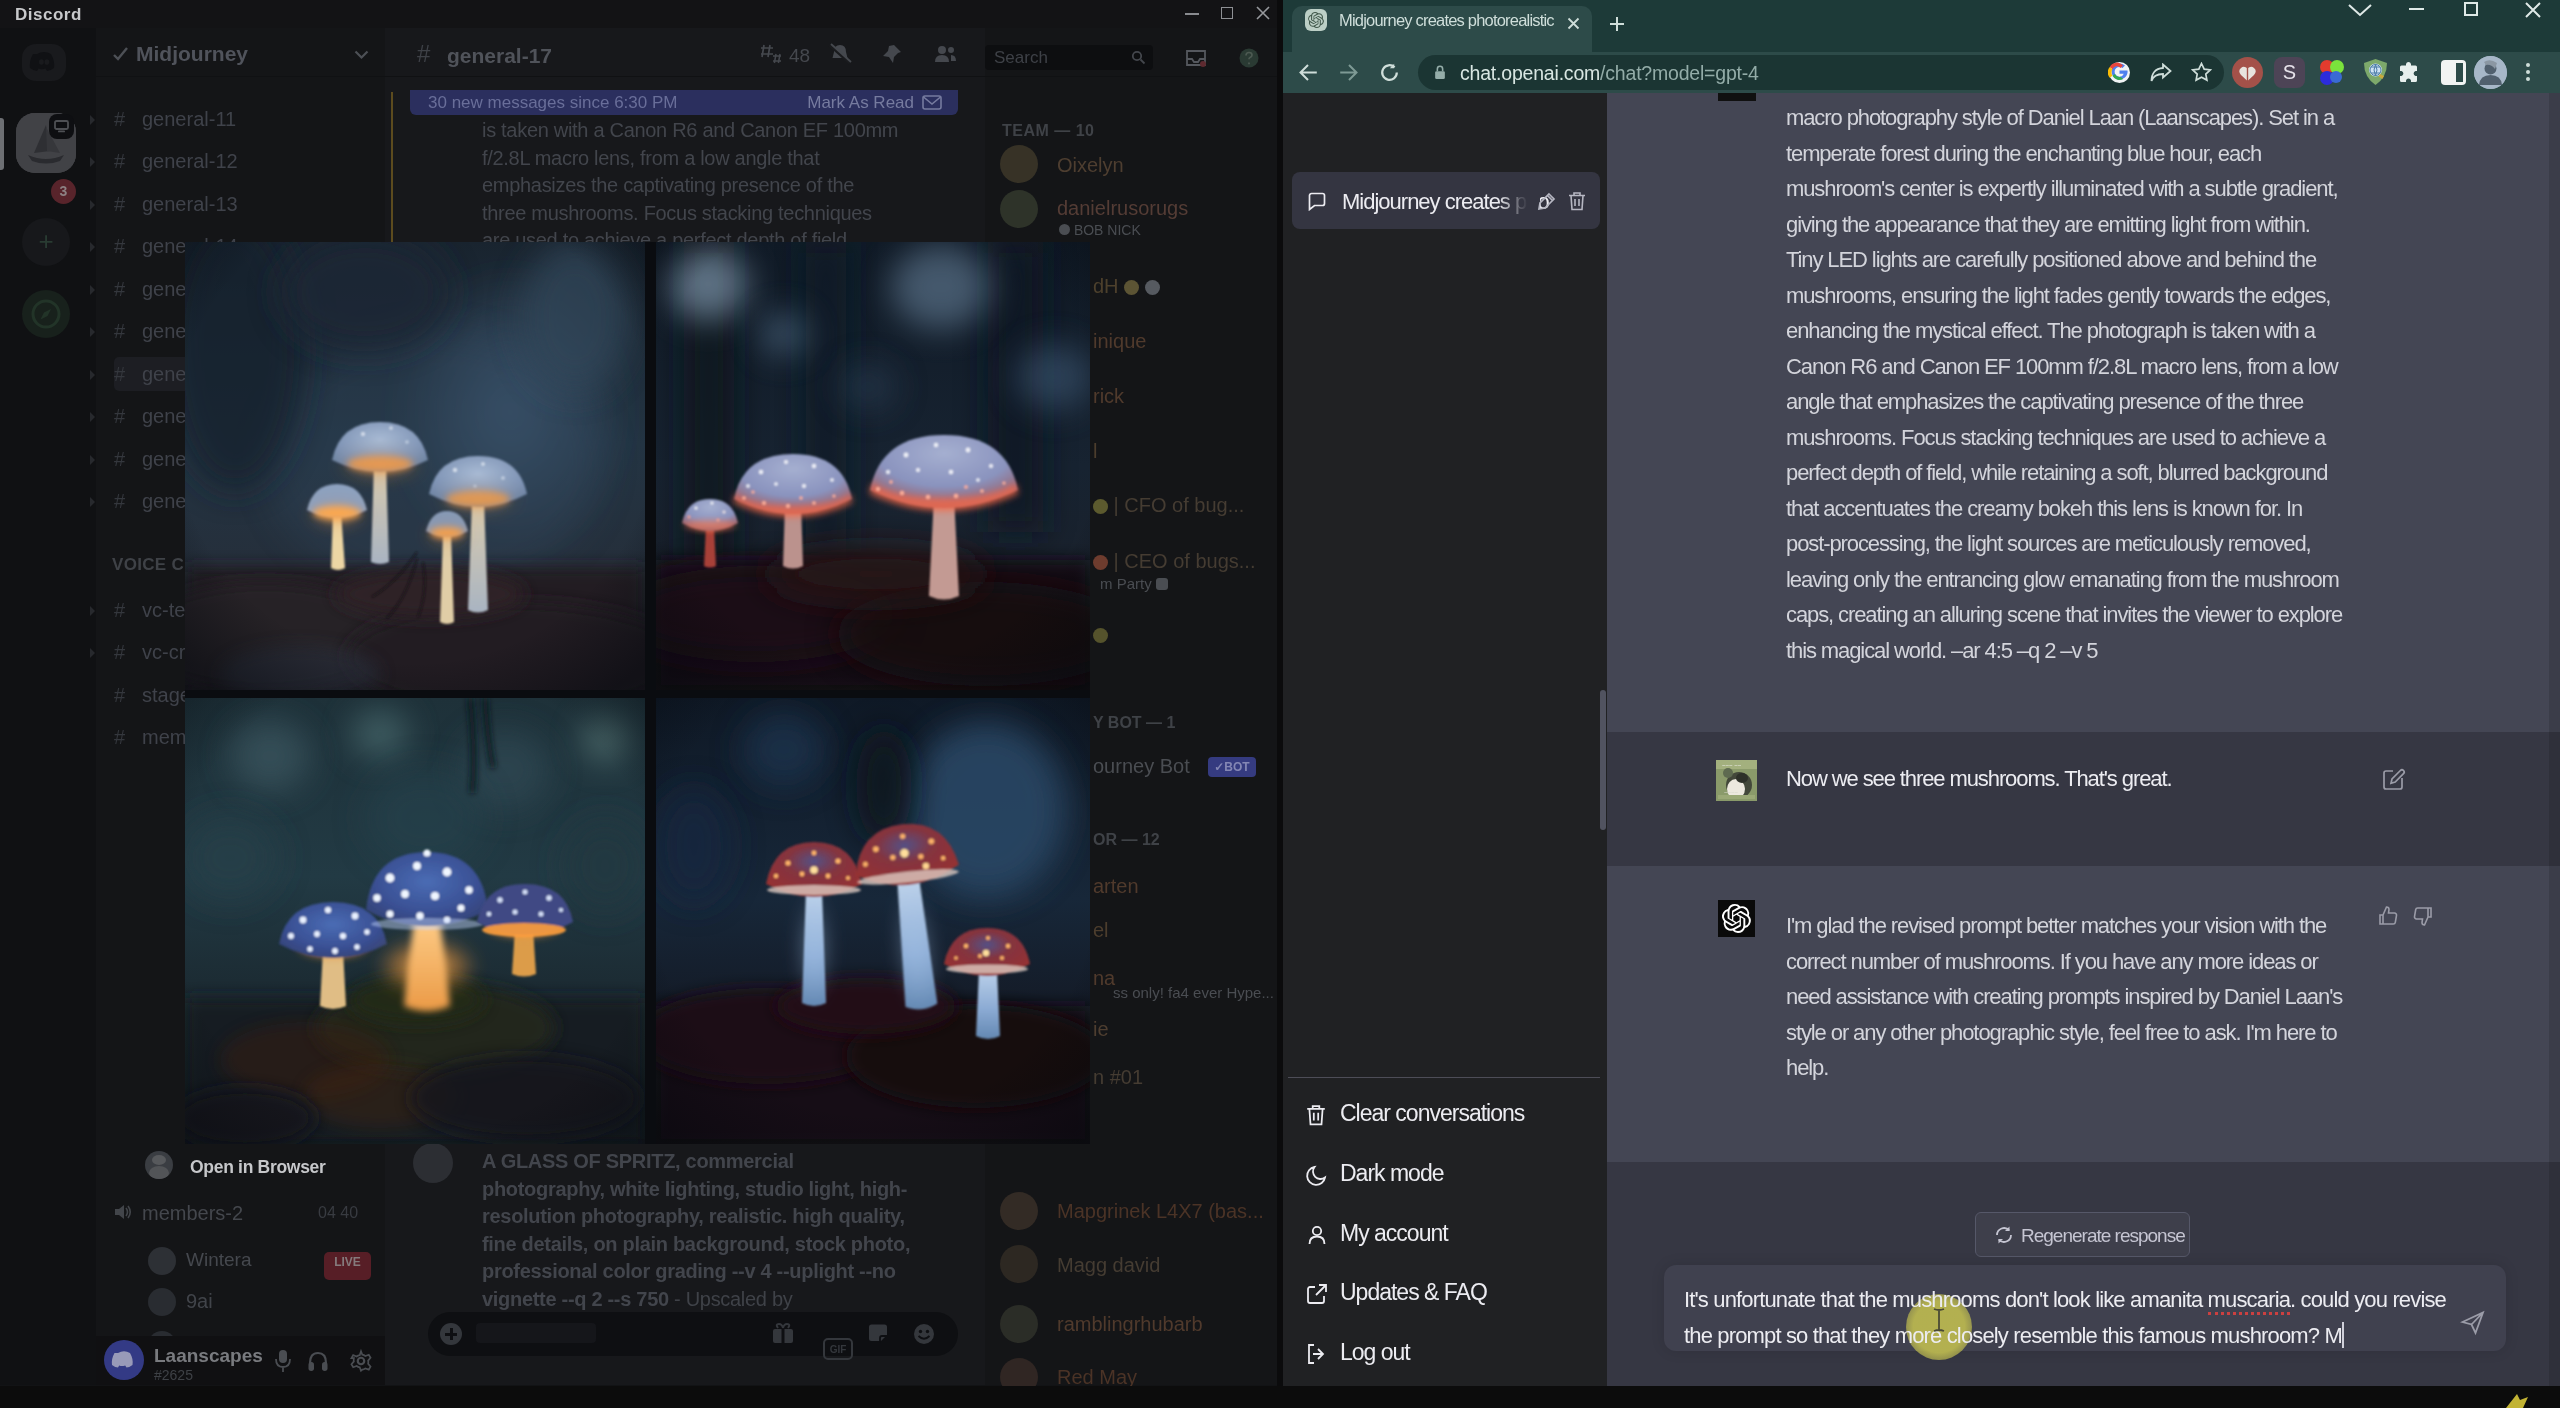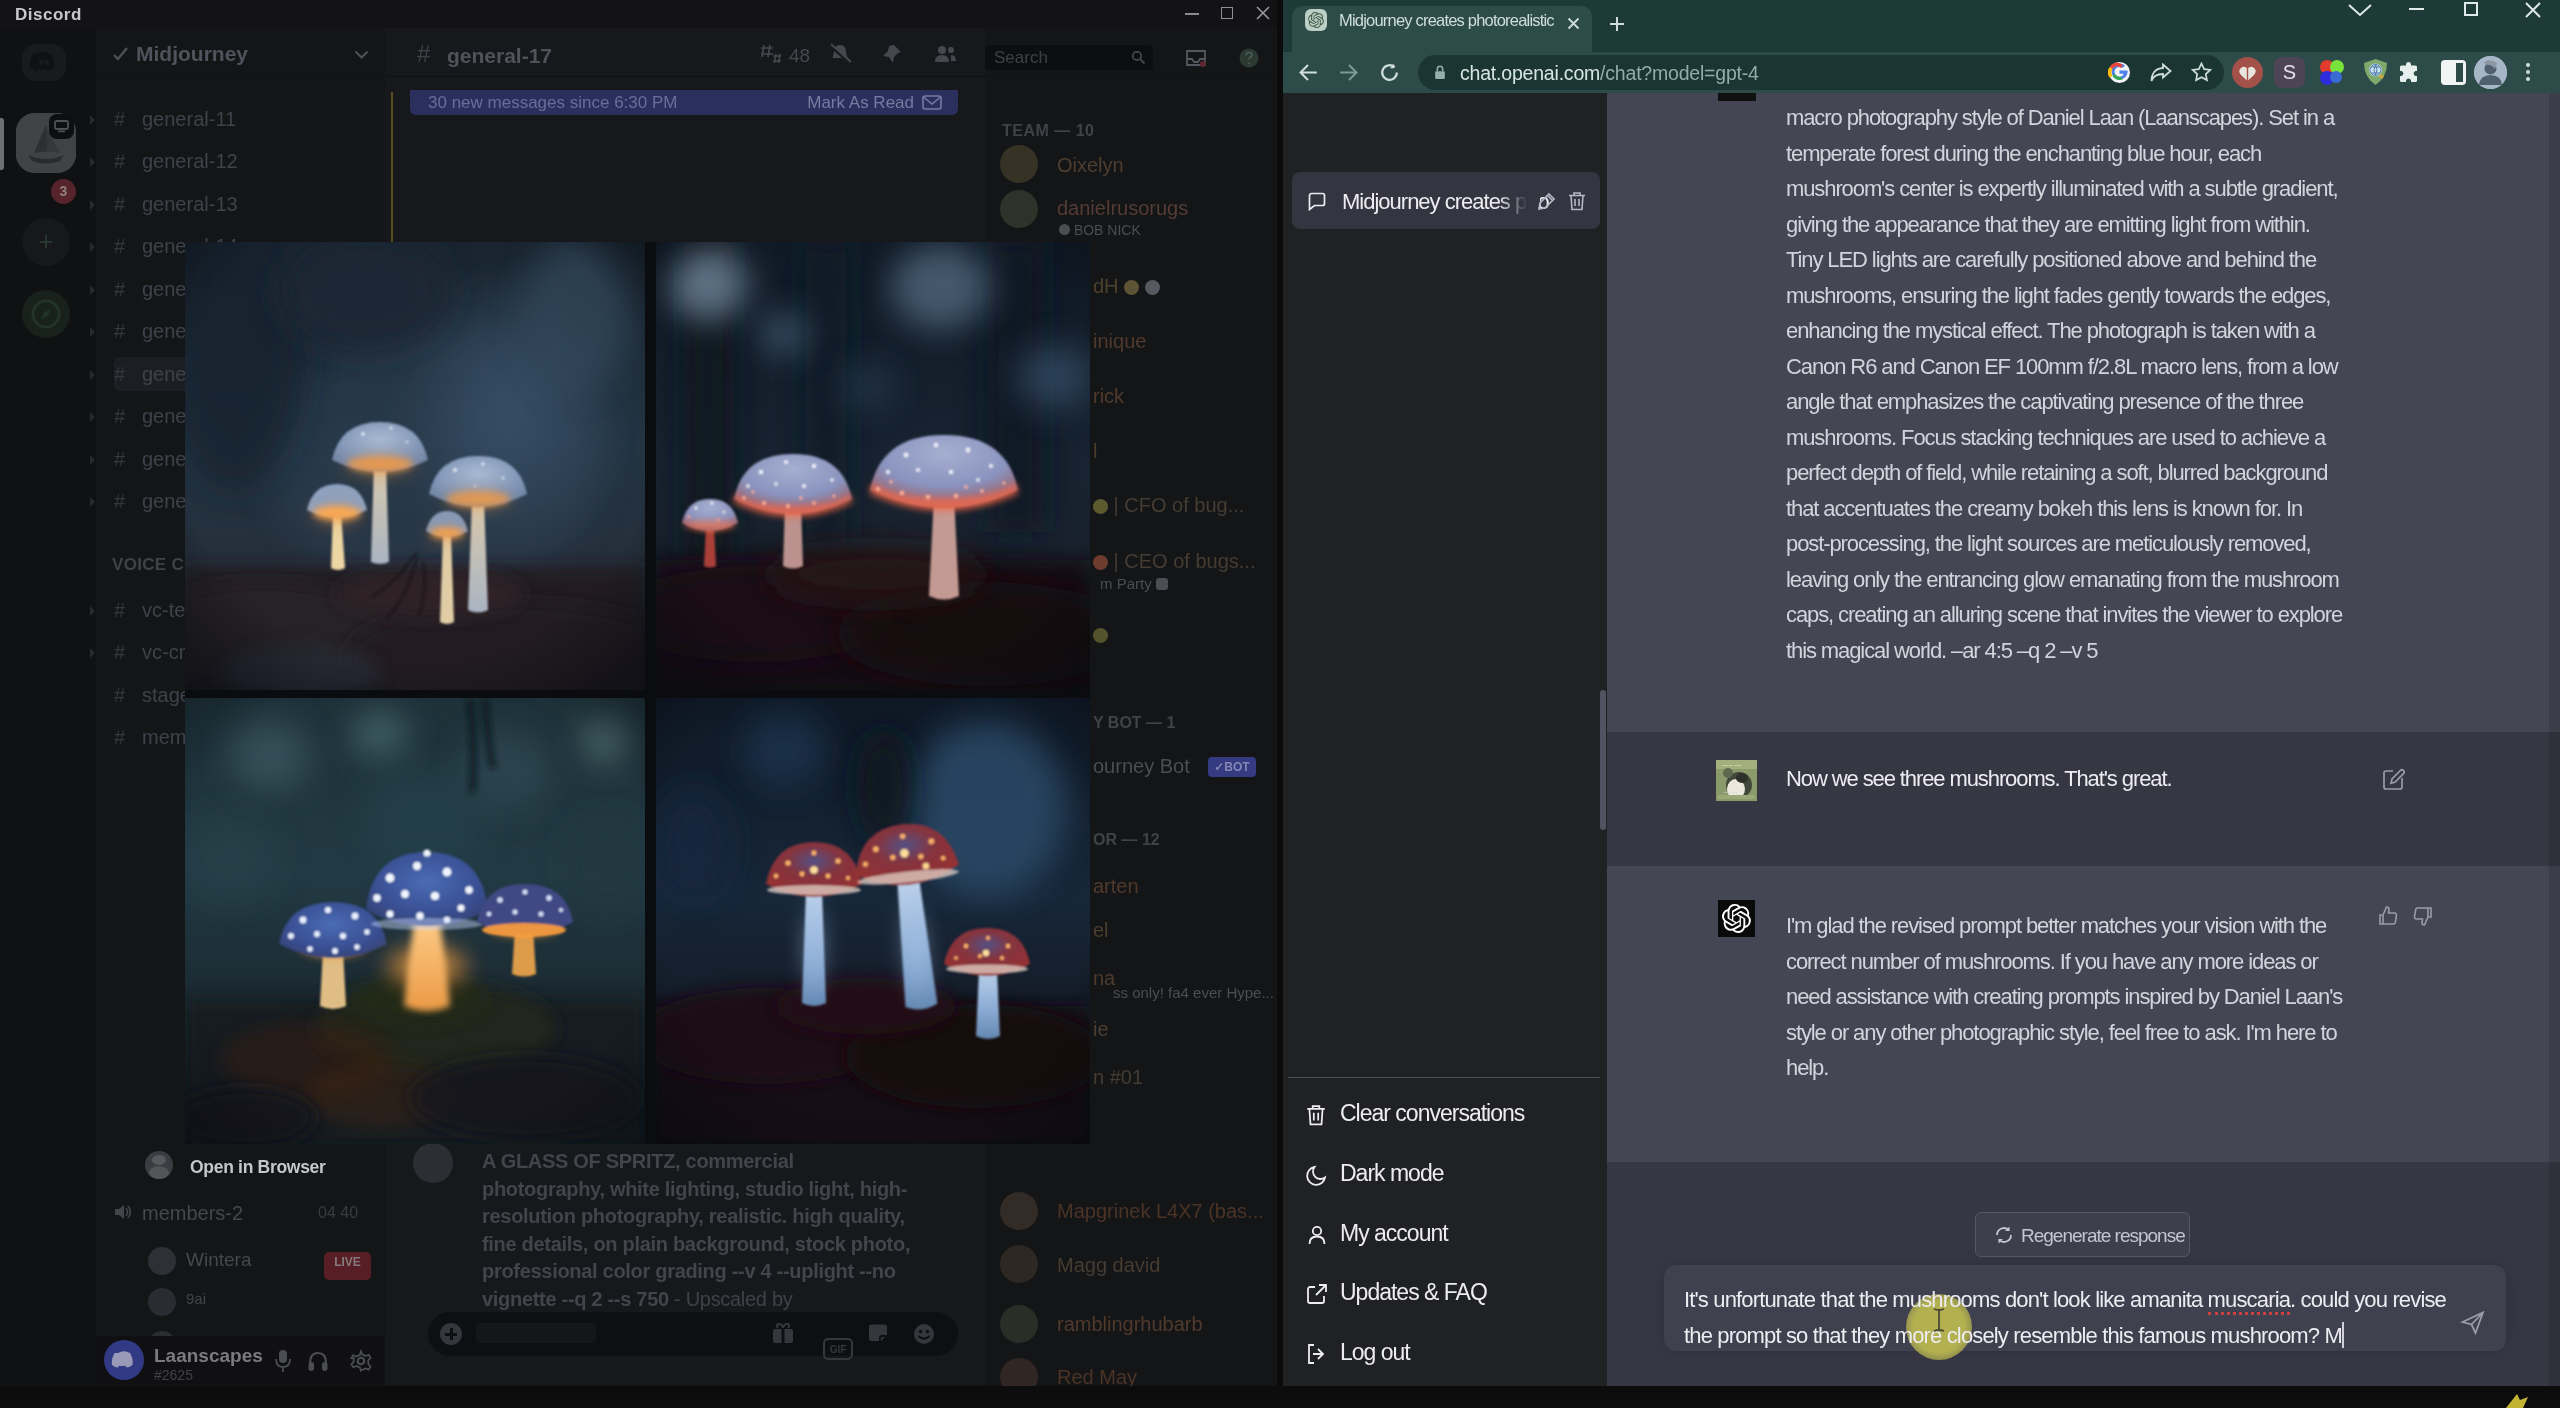--- a/index.html
+++ b/index.html
@@ -112,21 +112,21 @@
     <svg class="abs" style="left:16px; top:1174px;" width="20" height="20" viewBox="0 0 20 20">
         <path d="M3 7 h4 l5 -4 v14 l-5 -4 H3 z" fill="#42454a"></path>
         <path d="M14 6 q3 4 0 8 M16 4 q4.5 6 0 12" stroke="#42454a" stroke-width="1.6" fill="none"></path>
       </svg>
     <div class="abs" style="left:46px; top:1174px; color:#44474d; font-size:20px; font-weight:500;">members-2</div>
     <div class="abs" style="left:222px; top:1176px; color:#383b41; font-size:16px;">04 40</div>
     <div class="abs" style="left:52px; top:1219px; width:28px; height:28px; border-radius:50%; background:#2d3035;"></div>
     <div class="abs" style="left:90px; top:1221px; color:#45484e; font-size:19px;">Wintera</div>
     <div class="abs" style="left:228px; top:1224px; width:47px; height:28px; border-radius:5px; background:#571e26; color:#857a7c; font-size:12px; font-weight:bold; text-align:center; line-height:21px;">LIVE</div>
     <div class="abs" style="left:52px; top:1260px; width:28px; height:28px; border-radius:50%; background:#292c31;"></div>
-    <div class="abs" style="left:90px; top:1262px; color:#41444a; font-size:15px;">9ai</div>
+    <div class="abs" style="left:90px; top:1262px; color:#41444a; font-size:20px;">9ai</div>
     <div class="abs" style="left:52px; top:1303px; width:28px; height:20px; border-radius:14px 14px 0 0; background:#292c31;"></div>
 
     <div class="abs" style="left:0; top:1308px; width:289px; height:49px; background:#101012;">
       <div class="abs" style="left:8px; top:4px; width:40px; height:40px; border-radius:50%; background:#333a85;">
         <svg width="40" height="40" viewBox="0 0 40 40">
             <path d="M14 13 q6 -3.5 12 0 q3.5 6 2.5 12 q-3.5 2.6 -6 2.6 l-1.3 -2.2 q-3.5 1.3 -6 0 L14 27.6 q-2.6 0 -6 -2.6 q-0.9 -6 2.5 -12 z" fill="#989ab8"></path>
           </svg>
       </div>
       <div class="abs" style="left:58px; top:9px; color:#797b7f; font-size:19px; font-weight:600;">Laanscapes</div>
       <div class="abs" style="left:58px; top:31px; color:#3e4146; font-size:14px;">#2625</div>
@@ -175,20 +175,27 @@
       <div class="abs" style="left:18px; top:3px; color:#696e99; font-size:17px; font-weight:500;">30 new messages since 6:30 PM</div>
       <div class="abs" style="right:44px; top:3px; color:#767b9f; font-size:17px; font-weight:500;">Mark As Read</div>
       <svg class="abs" style="right:16px; top:5px;" width="20" height="15" viewBox="0 0 20 15">
           <rect x="1" y="1" width="18" height="13" rx="2" fill="none" stroke="#767b9f" stroke-width="1.6"></rect>
           <path d="M1.5 2 l8.5 7 l8.5 -7" fill="none" stroke="#767b9f" stroke-width="1.6"></path>
         </svg>
     </div>
 
     <div class="abs" style="left:6px; top:64px; width:2px; height:150px; background:#5c4b1e;"></div>
 
+    <div class="abs" style="left:97px; top:89px; color:#42454c; font-size:20px; font-weight:500; line-height:27.5px; letter-spacing:-0.3px;">
+      is taken with a Canon R6 and Canon EF 100mm<br>
+      f/2.8L macro lens, from a low angle that<br>
+      emphasizes the captivating presence of the<br>
+      three mushrooms. Focus stacking techniques<br>
+      are used to achieve a perfect depth of field<br>
+    </div>
 
     <div class="abs" style="left:28px; top:1115px; width:40px; height:40px; border-radius:50%; background:#2c2e33;"></div>
 
     <div class="abs" style="left:97px; top:1120px; color:#42454c; font-size:20px; font-weight:600; line-height:27.5px; letter-spacing:-0.3px;">
       A GLASS OF SPRITZ, commercial<br>
       photography, white lighting, studio light, high-<br>
       resolution photography, realistic. high quality,<br>
       fine details, on plain background, stock photo,<br>
       professional color grading --v 4 --uplight --no<br>
       vignette --q 2 --s 750 <span style="color:#3f4248; font-weight:400;">- Upscaled by</span>

